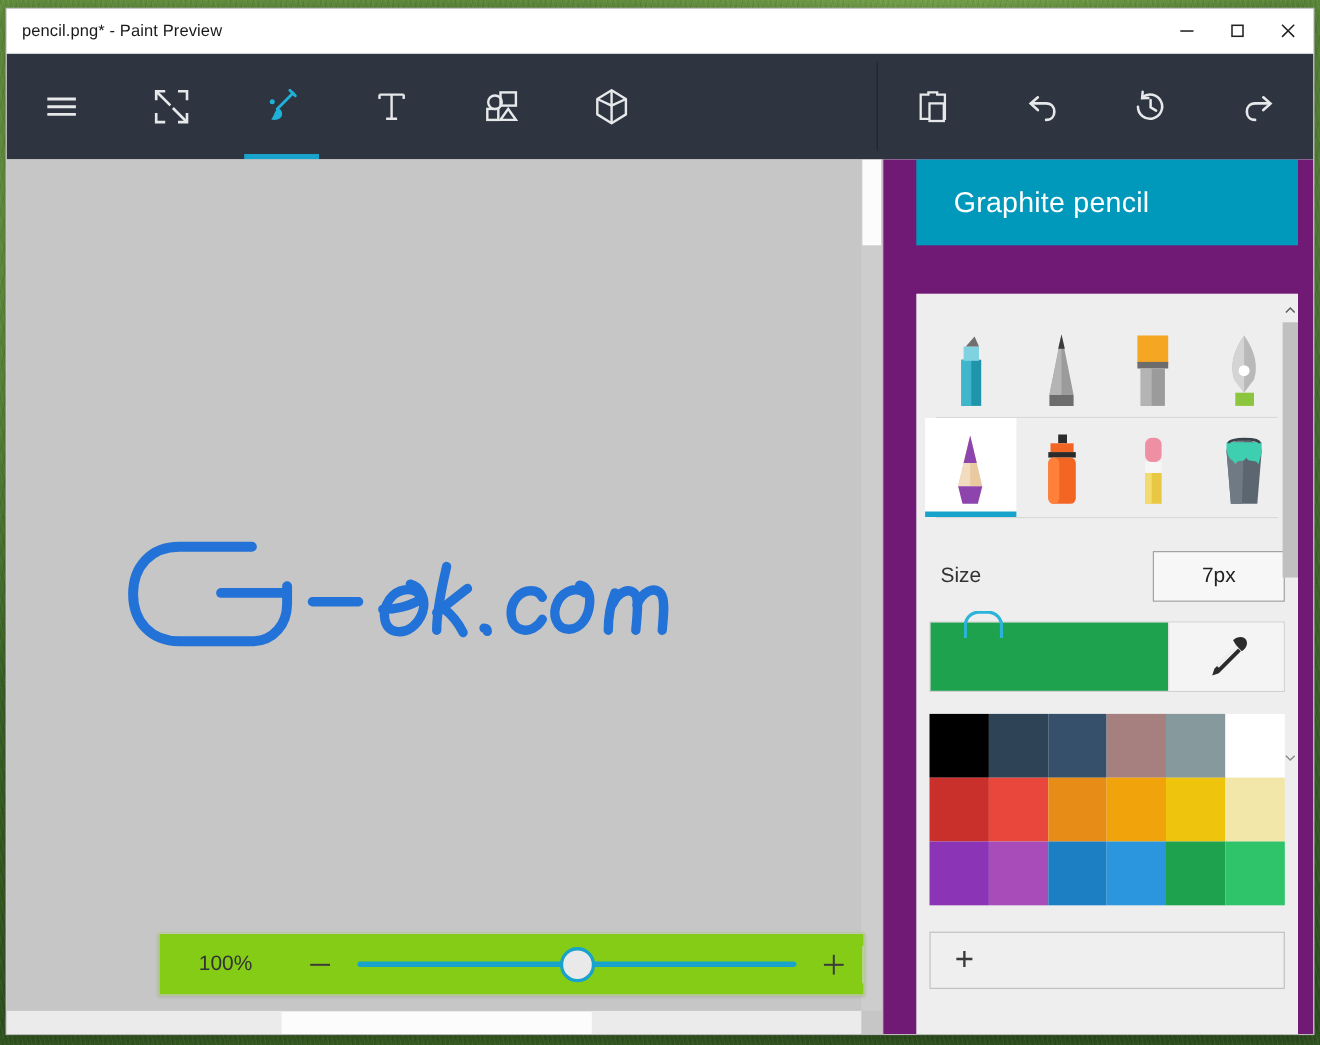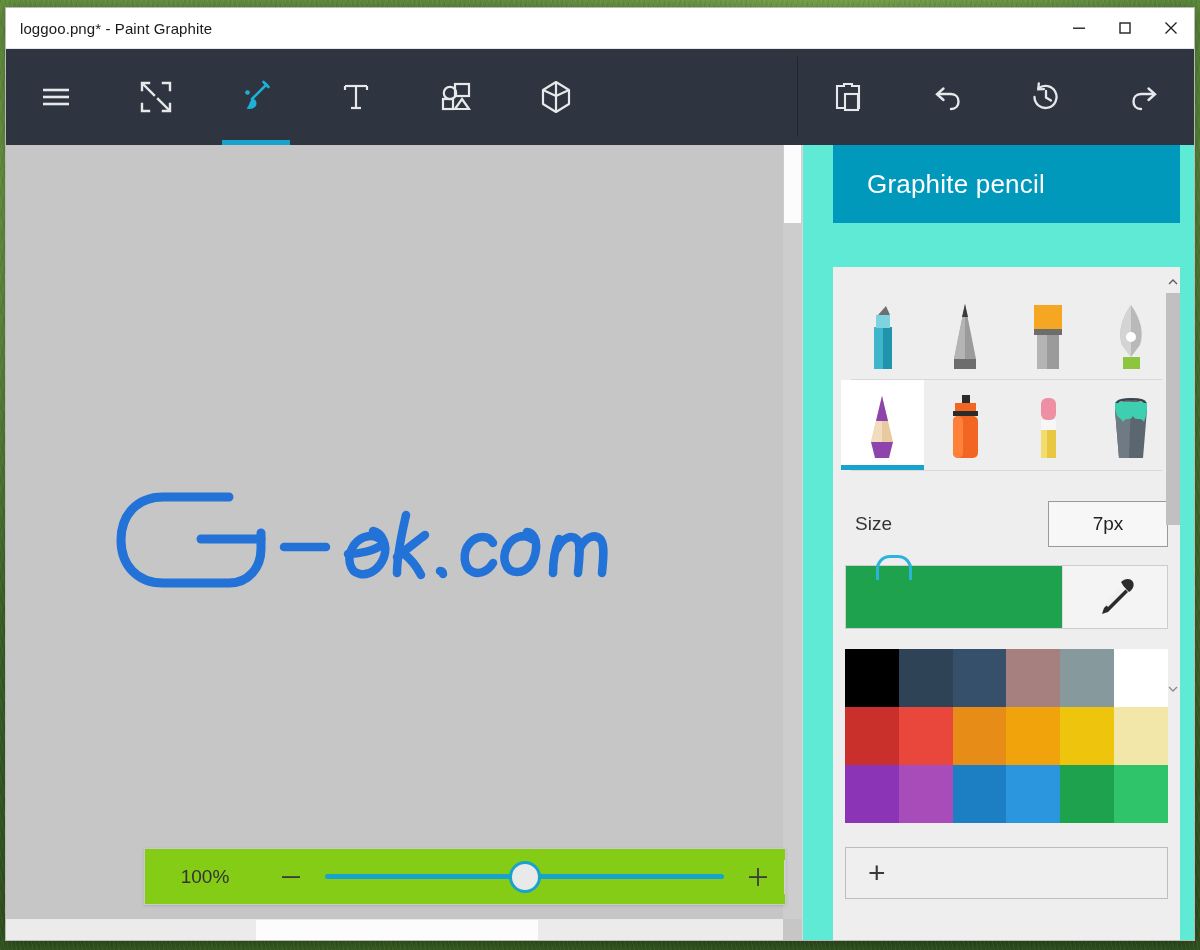--- a/index.html
+++ b/index.html
@@ -102,21 +102,21 @@
     position:absolute;left:50%;top:50%;transform:translate(-50%,-50%);
     width:26px;height:26px;border-radius:50%;border:3px solid #17a3cc;background:#e9e9e9;
   }
   #zb-sep{width:1px;height:34px;background:#d2d2d2;}
   #zb-3d{
     width:150px;display:flex;align-items:center;justify-content:center;gap:26px;
     font-size:19px;color:#333;height:100%;
   }
   
   #panel{
-    width:391px;background:#5eead4;position:relative;display:flex;flex-direction:column;
+    width:391px;background:#701a75;position:relative;display:flex;flex-direction:column;
     border-left:1px solid #d8d8d8;
   }
   #panel-header{
     margin:0 14px 0 30px;height:78px;background:#0099bc;display:flex;align-items:center;
   }
   #panel-title{color:#fff;font-size:26px;padding-left:34px;letter-spacing:.2px;}
   #panel-body{flex:1;margin-left:30px;margin-right:14px;background:#eeeeee;position:relative;overflow:hidden;margin-top:44px;}
   
   #brush-grid{padding:22px 8px 0 8px;}
   .brush-row{display:flex;}
@@ -179,21 +179,21 @@
   .nosel{user-select:none;}
 </style>
 </head>
 <body class="nosel">
 
 <div id="desktop"></div>
 
 <div id="window">
 
   <div id="titlebar">
-    <div id="title-text">loggoo.png* - Paint Graphite</div>
+    <div id="title-text">pencil.png* - Paint Preview</div>
     <div id="win-controls">
       <div class="wc">
         <svg width="16" height="16" viewBox="0 0 16 16">
           <rect x="2" y="7.5" width="12" height="1.4" fill="#222"></rect>
         </svg>
       </div>
       <div class="wc">
         <svg width="16" height="16" viewBox="0 0 16 16">
           <rect x="3" y="3" width="10" height="10" fill="none" stroke="#222" stroke-width="1.4"></rect>
         </svg>

